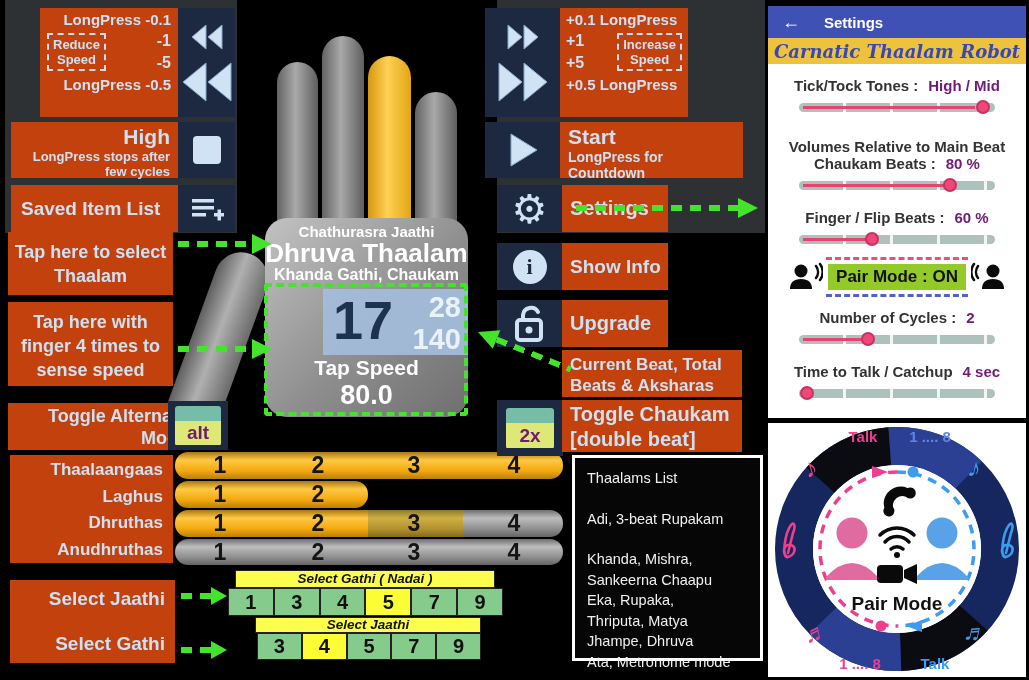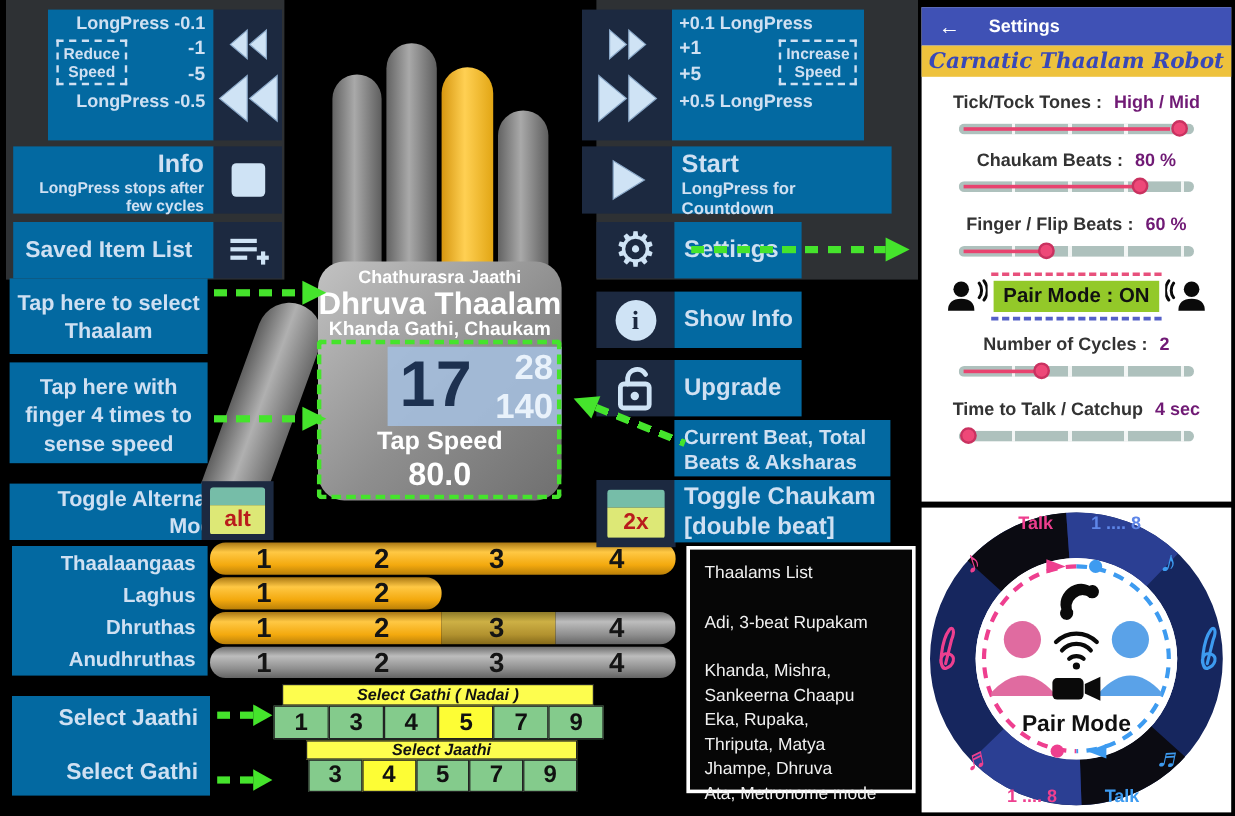--- a/index.html
+++ b/index.html
@@ -1,21 +1,21 @@
 <!DOCTYPE html>
 <html><head>
 <meta charset="utf-8">
 <style>
   * { margin:0; padding:0; box-sizing:border-box; }
   html,body { background:#000; }
   body { font-family:"Liberation Sans", sans-serif; }
   #root { position:relative; width:1029px; height:680px; background:#000; overflow:hidden; }
   .abs { position:absolute; }
   .bgpatch { background:#2e3134; }
-  .panel { background:#0369a1; color:#cfe0f2; font-weight:bold; }
+  .panel { background:#c2410c; color:#cfe0f2; font-weight:bold; }
   .ibox { background:#1c2940; display:flex; flex-direction:column; align-items:center; justify-content:center; }
   .r { text-align:right; }
   .c { text-align:center; }
   .dashedbox { border:2px dashed #cfe0f2; font-size:13px; text-align:center; padding:2px 4px; line-height:15px; }
   
   .garr { display:flex; align-items:center; }
   .gdash { height:6px; background:repeating-linear-gradient(90deg,#45e42c 0 11px,transparent 11px 19px); }
   .ghead-r { width:0; height:0; border-top:10px solid transparent; border-bottom:10px solid transparent; border-left:20px solid #45e42c; }
   .ghead-l { width:0; height:0; border-top:10px solid transparent; border-bottom:10px solid transparent; border-right:20px solid #45e42c; }
   
@@ -28,21 +28,21 @@
   .bar-yellow { background:linear-gradient(180deg,#a97713 0%,#ffc844 30%,#f3a90e 70%,#b97f08 100%); }
   .bar-gray { background:linear-gradient(180deg,#6f6f6f 0%,#bdbdbd 30%,#8f8f8f 70%,#646464 100%); }
   .bar-olive { background:linear-gradient(180deg,#8d7a28 0%,#cdb045 30%,#b2922f 70%,#84691a 100%); }
   .barnum { position:absolute; top:0; width:26px; text-align:center; font-size:23px; font-weight:bold; color:#141414; line-height:27px; }
   
   .selhead { background:#fdfd4e; color:#111; font-weight:bold; font-style:italic; font-size:13.5px; text-align:center; border:1px solid #222; }
   .selrow { display:flex; }
   .selbtn { flex:1; border:1.5px solid #222; background:#84cb8c; color:#111; font-size:20px; font-weight:bold; text-align:center; display:flex; align-items:center; justify-content:center; }
   .selbtn.on { background:#fdfd35; }
   
-  .twotone { border-radius:3px; overflow:hidden; display:flex; flex-direction:column; font-weight:bold; color:#b91c1c; }
+  .twotone { border-radius:3px; overflow:hidden; display:flex; flex-direction:column; font-weight:bold; color:#701a75; }
   .twotone .tt-top { height:38%; background:#76bda8; }
   .twotone .tt-bot { height:62%; background:#dde876; display:flex; align-items:center; justify-content:center; font-size:19px; }
   
   .card { background:#fff; }
   .appbar { height:32px; background:#3f51b5; color:#fff; display:flex; align-items:center; }
   .goldbar { height:26px; background:#eec23d; display:flex; align-items:center; justify-content:center; }
   .script { font-family:"DejaVu Serif", serif; font-style:italic; font-weight:bold; font-size:18px; color:#3848b8; }
   .setrow { display:flex; justify-content:center; align-items:baseline; gap:10px; font-size:15px; font-weight:bold; color:#333; }
   .setval { color:#701a75; }
   .slider { width:196px; height:9px; background:#aec1bd; border-radius:5px; position:relative; margin:9px auto 0;
@@ -108,21 +108,21 @@
       <polygon points="18,3 18,27 4,15" fill="#cfe3f5" stroke="#8aa8c8"></polygon>
       <polygon points="34,3 34,27 20,15" fill="#cfe3f5" stroke="#8aa8c8"></polygon>
     </svg>
     <svg width="54" height="44" viewBox="0 0 54 44">
       <polygon points="26,3 26,41 3,22" fill="#cfe3f5" stroke="#8aa8c8"></polygon>
       <polygon points="51,3 51,41 28,22" fill="#cfe3f5" stroke="#8aa8c8"></polygon>
     </svg>
   </div>
 
   <div class="abs panel" style="left:11px;top:122px;width:167px;height:56px;padding:3px 8px">
-    <div class="r" style="font-size:21px">Info</div>
+    <div class="r" style="font-size:21px">High</div>
     <div class="r" style="font-size:13px;line-height:15px">LongPress stops after few cycles</div>
   </div>
   <div class="abs ibox" style="left:178px;top:122px;width:57px;height:56px">
     <div style="width:28px;height:28px;background:#cfe3f5;border-radius:4px"></div>
   </div>
 
   <div class="abs panel" style="left:11px;top:185px;width:167px;height:47px;font-size:19px;line-height:47px;padding-left:10px">Saved Item List</div>
   <div class="abs ibox" style="left:178px;top:185px;width:57px;height:47px">
     <svg width="36" height="30" viewBox="0 0 36 30">
       <rect x="3" y="5" width="22" height="3.5" fill="#cfe3f5"></rect>
@@ -205,21 +205,21 @@
   <div class="abs ibox" style="left:485px;top:8px;width:75px;height:109px;gap:8px">
     <svg width="38" height="30" viewBox="0 0 38 30">
       <polygon points="4,3 4,27 18,15" fill="#cfe3f5" stroke="#8aa8c8"></polygon>
       <polygon points="20,3 20,27 34,15" fill="#cfe3f5" stroke="#8aa8c8"></polygon>
     </svg>
     <svg width="54" height="44" viewBox="0 0 54 44">
       <polygon points="3,3 3,41 26,22" fill="#cfe3f5" stroke="#8aa8c8"></polygon>
       <polygon points="28,3 28,41 51,22" fill="#cfe3f5" stroke="#8aa8c8"></polygon>
     </svg>
   </div>
-  <div class="abs panel" style="left:560px;top:8px;width:160px;height:109px;padding:3px 6px">
+  <div class="abs panel" style="left:560px;top:8px;width:128px;height:109px;padding:3px 6px">
     <div style="font-size:15px">+0.1 LongPress</div>
     <div style="display:flex;justify-content:space-between;align-items:center;margin:2px 0">
       <div style="font-size:16px;line-height:22px">
         <div>+1</div>
         <div>+5</div>
       </div>
       <div class="dashedbox">
         <div>Increase</div>
         <div>Speed</div>
       </div>
@@ -315,22 +315,23 @@
 
     <div class="setrow" style="margin-top:13px">
       <span>Tick/Tock Tones :</span>
       <span class="setval">High / Mid</span>
     </div>
     <div class="slider">
       <div class="sl-fill" style="width:88%"></div>
         <div class="sl-thumb" style="left:94%"></div>
     </div>
 
-
-    <div class="setrow" style="margin-top:13px">
+    <div class="setrow" style="margin-top:26px">Volumes Relative to Main Beat</div>
+
+    <div class="setrow" style="">
       <span>Chaukam Beats :</span>
       <span class="setval">80 %</span>
     </div>
     <div class="slider">
       <div class="sl-fill" style="width:73%"></div>
         <div class="sl-thumb" style="left:77%"></div>
     </div>
 
     <div class="setrow" style="margin-top:19px">
       <span>Finger / Flip Beats :</span>

